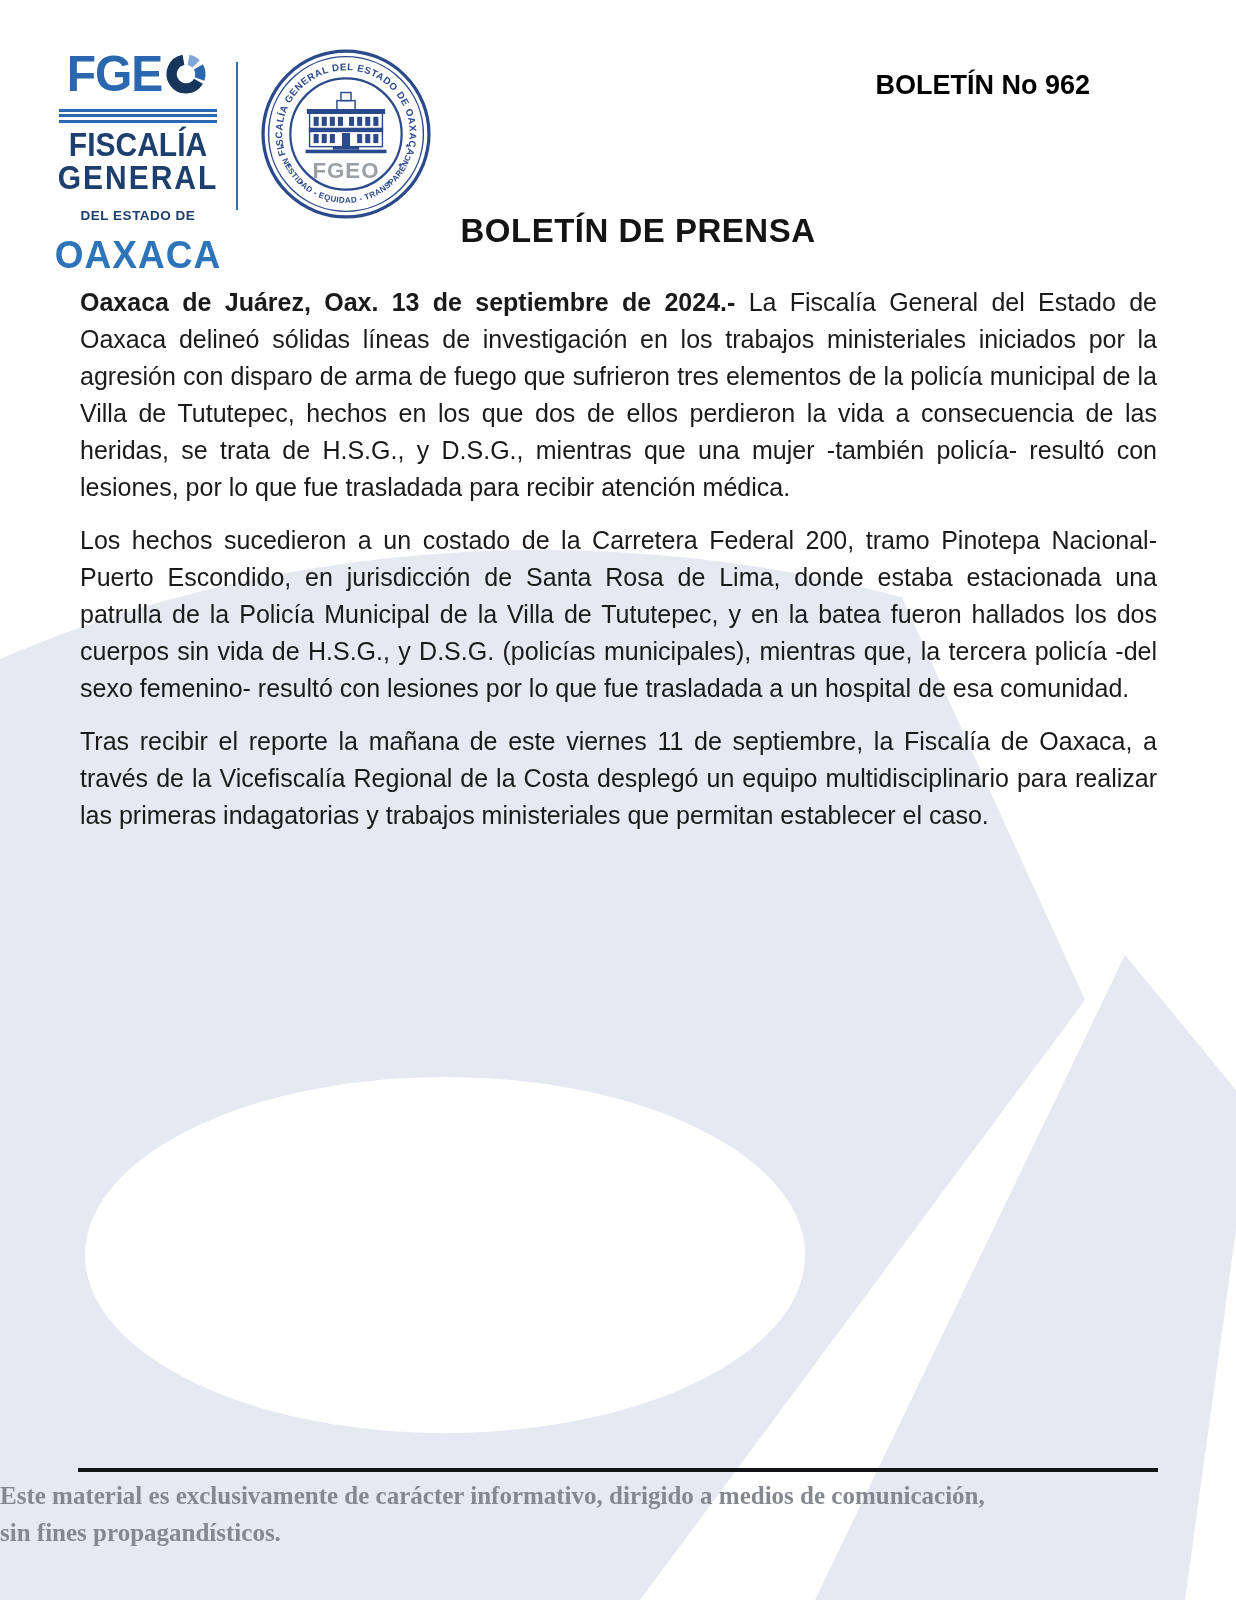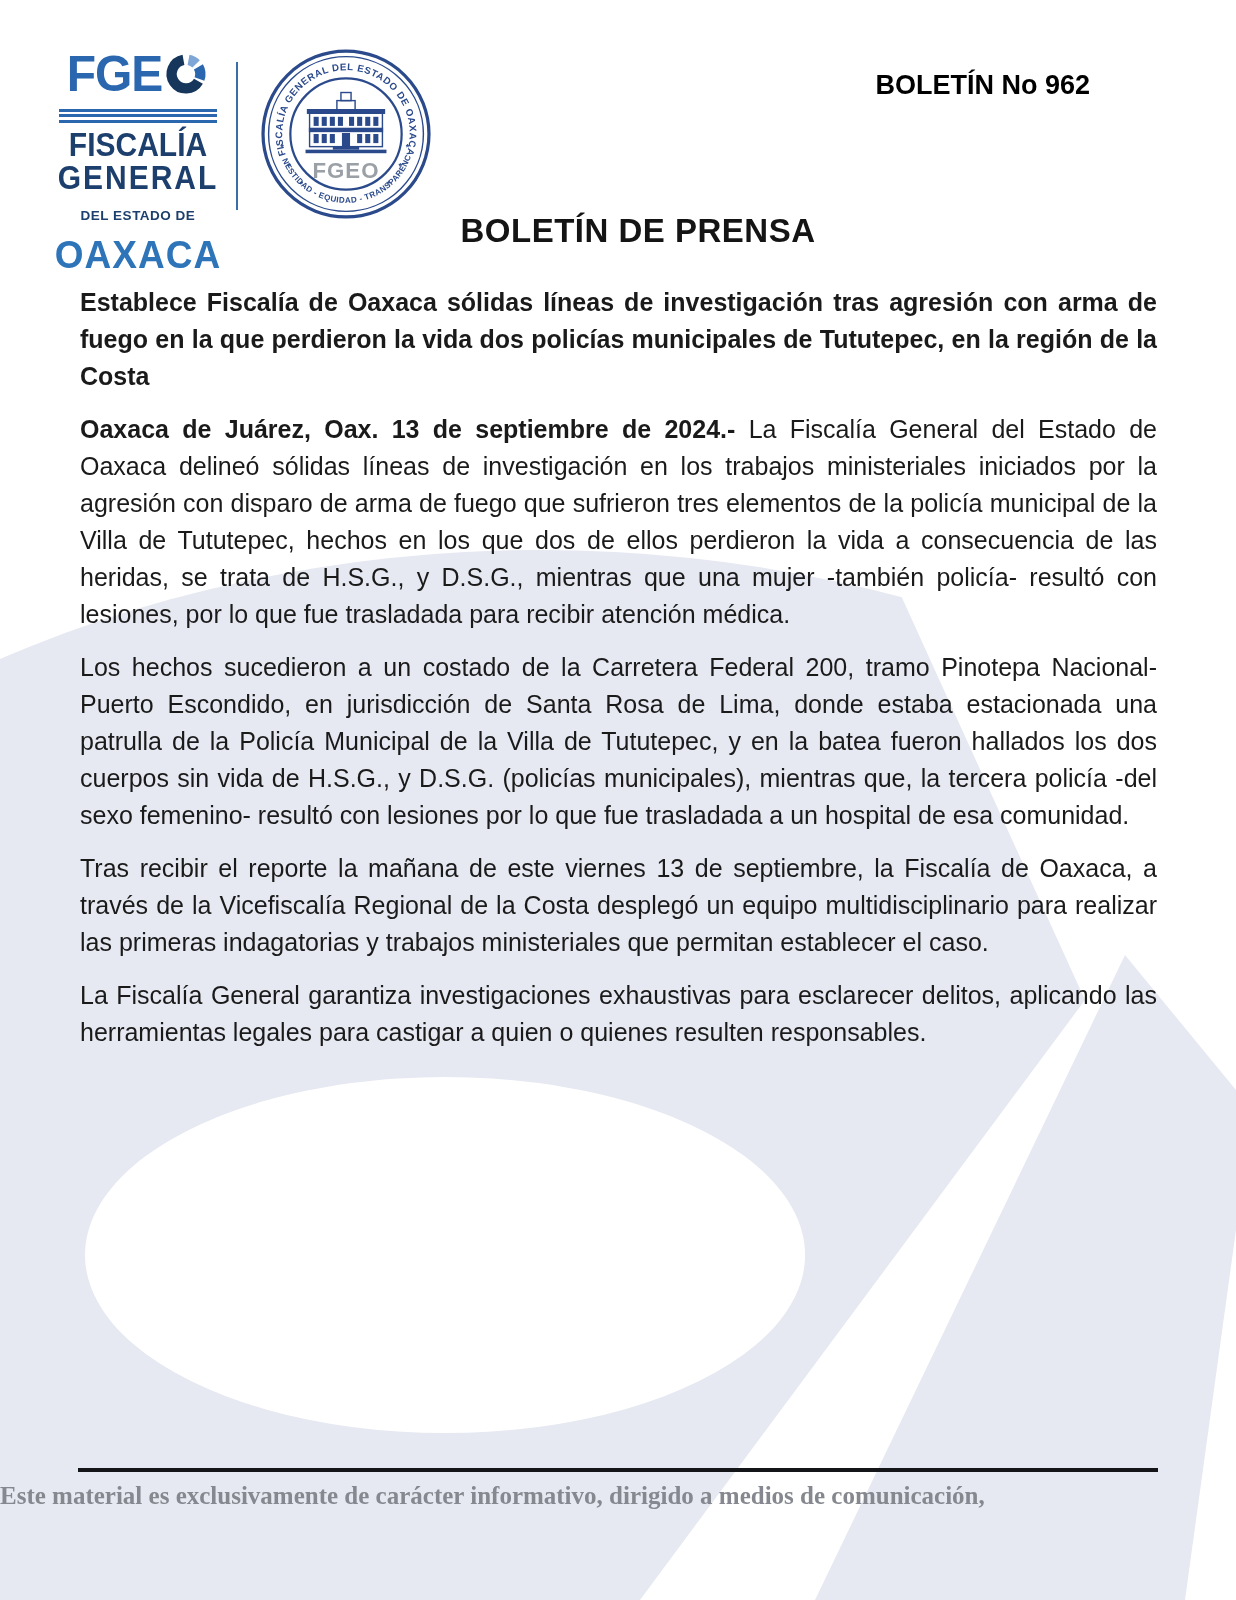--- a/index.html
+++ b/index.html
@@ -164,25 +164,24 @@
       </g>
       <text x="85" y="128" text-anchor="middle" font-family="Liberation Sans, sans-serif" font-size="22" font-weight="bold" fill="#9aa0a6" letter-spacing="1">FGEO</text>
     </svg>
 
     <div class="bulletin-no">BOLETÍN No 962</div>
   </div>
 
   <div class="title">BOLETÍN DE PRENSA</div>
 
   <div class="content">
-    <p class="headline">Establece Fiscalía de Oaxaca sólidas líneas de investigación tras agresión con arma de fuego en la que perdieron la vida dos policías municipales de Tututepec, en la región de la Costa</p>
     <p><span class="lead">Oaxaca de Juárez, Oax. 13 de septiembre de 2024.-</span><span> La Fiscalía General del Estado de Oaxaca delineó sólidas líneas de investigación en los trabajos ministeriales iniciados por la agresión con disparo de arma de fuego que sufrieron tres elementos de la policía municipal de la Villa de Tututepec, hechos en los que dos de ellos perdieron la vida a consecuencia de las heridas, se trata de H.S.G., y D.S.G., mientras que una mujer -también policía- resultó con lesiones, por lo que fue trasladada para recibir atención médica.</span></p>
     <p>Los hechos sucedieron a un costado de la Carretera Federal 200, tramo Pinotepa Nacional-Puerto Escondido, en jurisdicción de Santa Rosa de Lima, donde estaba estacionada una patrulla de la Policía Municipal de la Villa de Tututepec, y en la batea fueron hallados los dos cuerpos sin vida de H.S.G., y D.S.G. (policías municipales), mientras que, la tercera policía -del sexo femenino- resultó con lesiones por lo que fue trasladada a un hospital de esa comunidad.</p>
-    <p>Tras recibir el reporte la mañana de este viernes 13 de septiembre, la Fiscalía de Oaxaca, a través de la Vicefiscalía Regional de la Costa desplegó un equipo multidisciplinario para realizar las primeras indagatorias y trabajos ministeriales que permitan establecer el caso.</p>
-    <p>La Fiscalía General garantiza investigaciones exhaustivas para esclarecer delitos, aplicando las herramientas legales para castigar a quien o quienes resulten responsables.</p>
+    <p>Tras recibir el reporte la mañana de este viernes 11 de septiembre, la Fiscalía de Oaxaca, a través de la Vicefiscalía Regional de la Costa desplegó un equipo multidisciplinario para realizar las primeras indagatorias y trabajos ministeriales que permitan establecer el caso.</p>
   </div>
 
   <div class="footer-rule"></div>
   <div class="footer-text">
     <div>Este material es exclusivamente de carácter informativo, dirigido a medios de comunicación,</div>
+    <div>sin fines propagandísticos.</div>
   </div>
 
 </div>
 
 </body></html>

